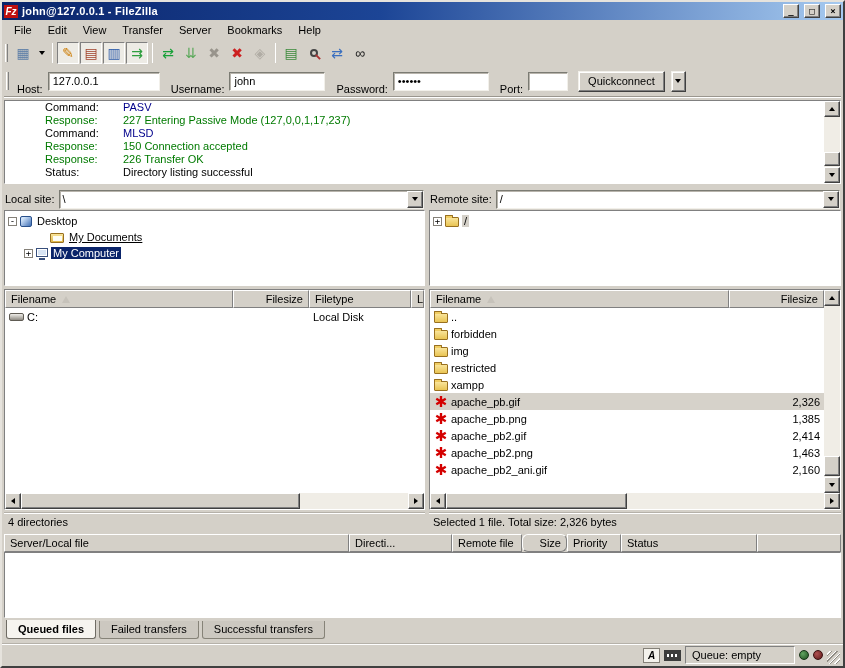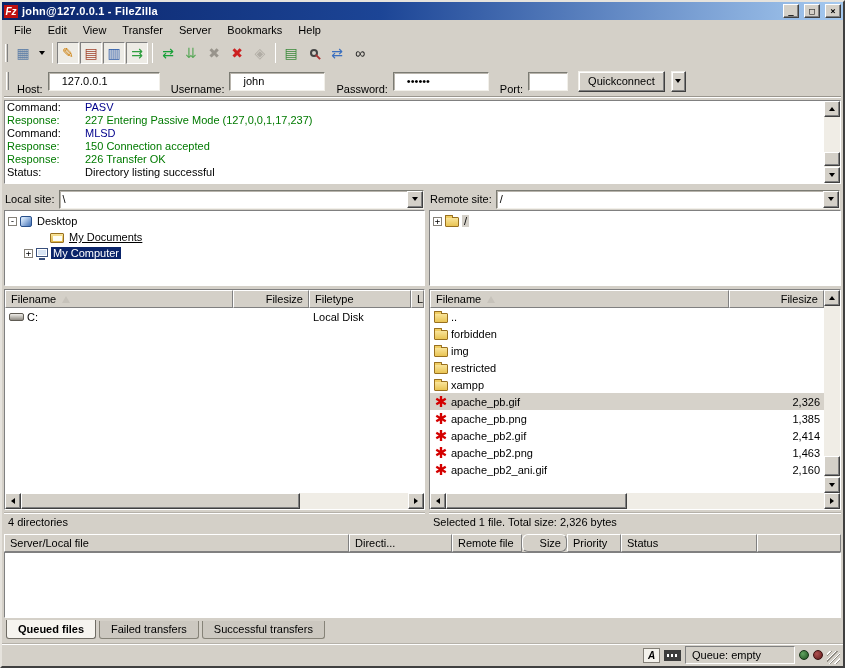--- a/index.html
+++ b/index.html
@@ -29,32 +29,32 @@
   .tb-btn.pressed{border:1px solid;border-color:#808080 #fff #fff #808080;background:#edebe5;}
   .tb-btn .glyph{font-size:14px;line-height:14px;}
   .tb-drop{width:13px;height:22px;display:flex;align-items:center;justify-content:center;flex:none;}
   .tb-sep{width:1px;height:20px;background:#808080;border-right:1px solid #fff;margin:0 3px;flex:none;}
   .mag{width:8px;height:8px;border:2px solid #444;border-radius:50%;position:relative;}
   .mag::after{content:"";position:absolute;width:6px;height:2px;background:#a33;transform:rotate(45deg);right:-5px;bottom:-3px;}
   
   .quickbar{height:30px;flex:none;display:flex;align-items:center;padding:0 3px;gap:5px;}
   .qc-label{flex:none;margin-top:16px;}
   .qc-input{height:19px;background:#fff;border:1px solid;border-color:#7b7b73 #f2f0ea #f2f0ea #7b7b73;
-    box-shadow:inset 1px 1px 0 #b8b4ac;font:11px "Liberation Sans",sans-serif;padding:1px 13px;}
+    box-shadow:inset 1px 1px 0 #b8b4ac;font:11px "Liberation Sans",sans-serif;padding:1px 4px;}
   .btn3d{height:21px;background:var(--face);border:1px solid;border-color:#f2f0ea #404040 #404040 #f2f0ea;
     box-shadow:inset -1px -1px 0 #808080,inset 1px 1px 0 #fff;padding:0 9px;display:flex;align-items:center;}
   .btn3d-drop{width:15px;height:21px;background:var(--face);border:1px solid;border-color:#f2f0ea #404040 #404040 #f2f0ea;
     box-shadow:inset -1px -1px 0 #808080,inset 1px 1px 0 #fff;display:flex;align-items:center;justify-content:center;margin-left:1px;}
   .sep-h{height:2px;flex:none;border-top:1px solid #9a968e;border-bottom:1px solid #fff;margin:0 2px;}
   
   .logwrap{height:84px;flex:none;margin:2px 2px 1px;display:flex;background:#fff;
     border:1px solid;border-color:#808080 #fff #fff #808080;}
   .log-content{flex:1;overflow:hidden;padding:0 2px;}
   .log-line{line-height:13px;white-space:nowrap;}
-  .log-label{display:inline-block;width:78px;}
+  .log-label{display:inline-block;width:78px;margin-left:38px;}
   .t-command .log-text{color:#00008b;}
   .t-command .log-label{color:#000;}
   .t-response .log-label,.t-response .log-text{color:#007a00;}
   .t-status .log-label,.t-status .log-text{color:#000;}
   
   .vscroll{width:16px;flex:none;display:flex;flex-direction:column;background:#f0ede6;}
   .hscroll{height:16px;flex:none;display:flex;background:#f0ede6;}
   .sbtn{width:16px;height:16px;flex:none;background:var(--face);border:1px solid;border-color:#fff #404040 #404040 #fff;
     box-shadow:inset -1px -1px 0 #808080;display:flex;align-items:center;justify-content:center;}
   .strack{flex:1;position:relative;}

